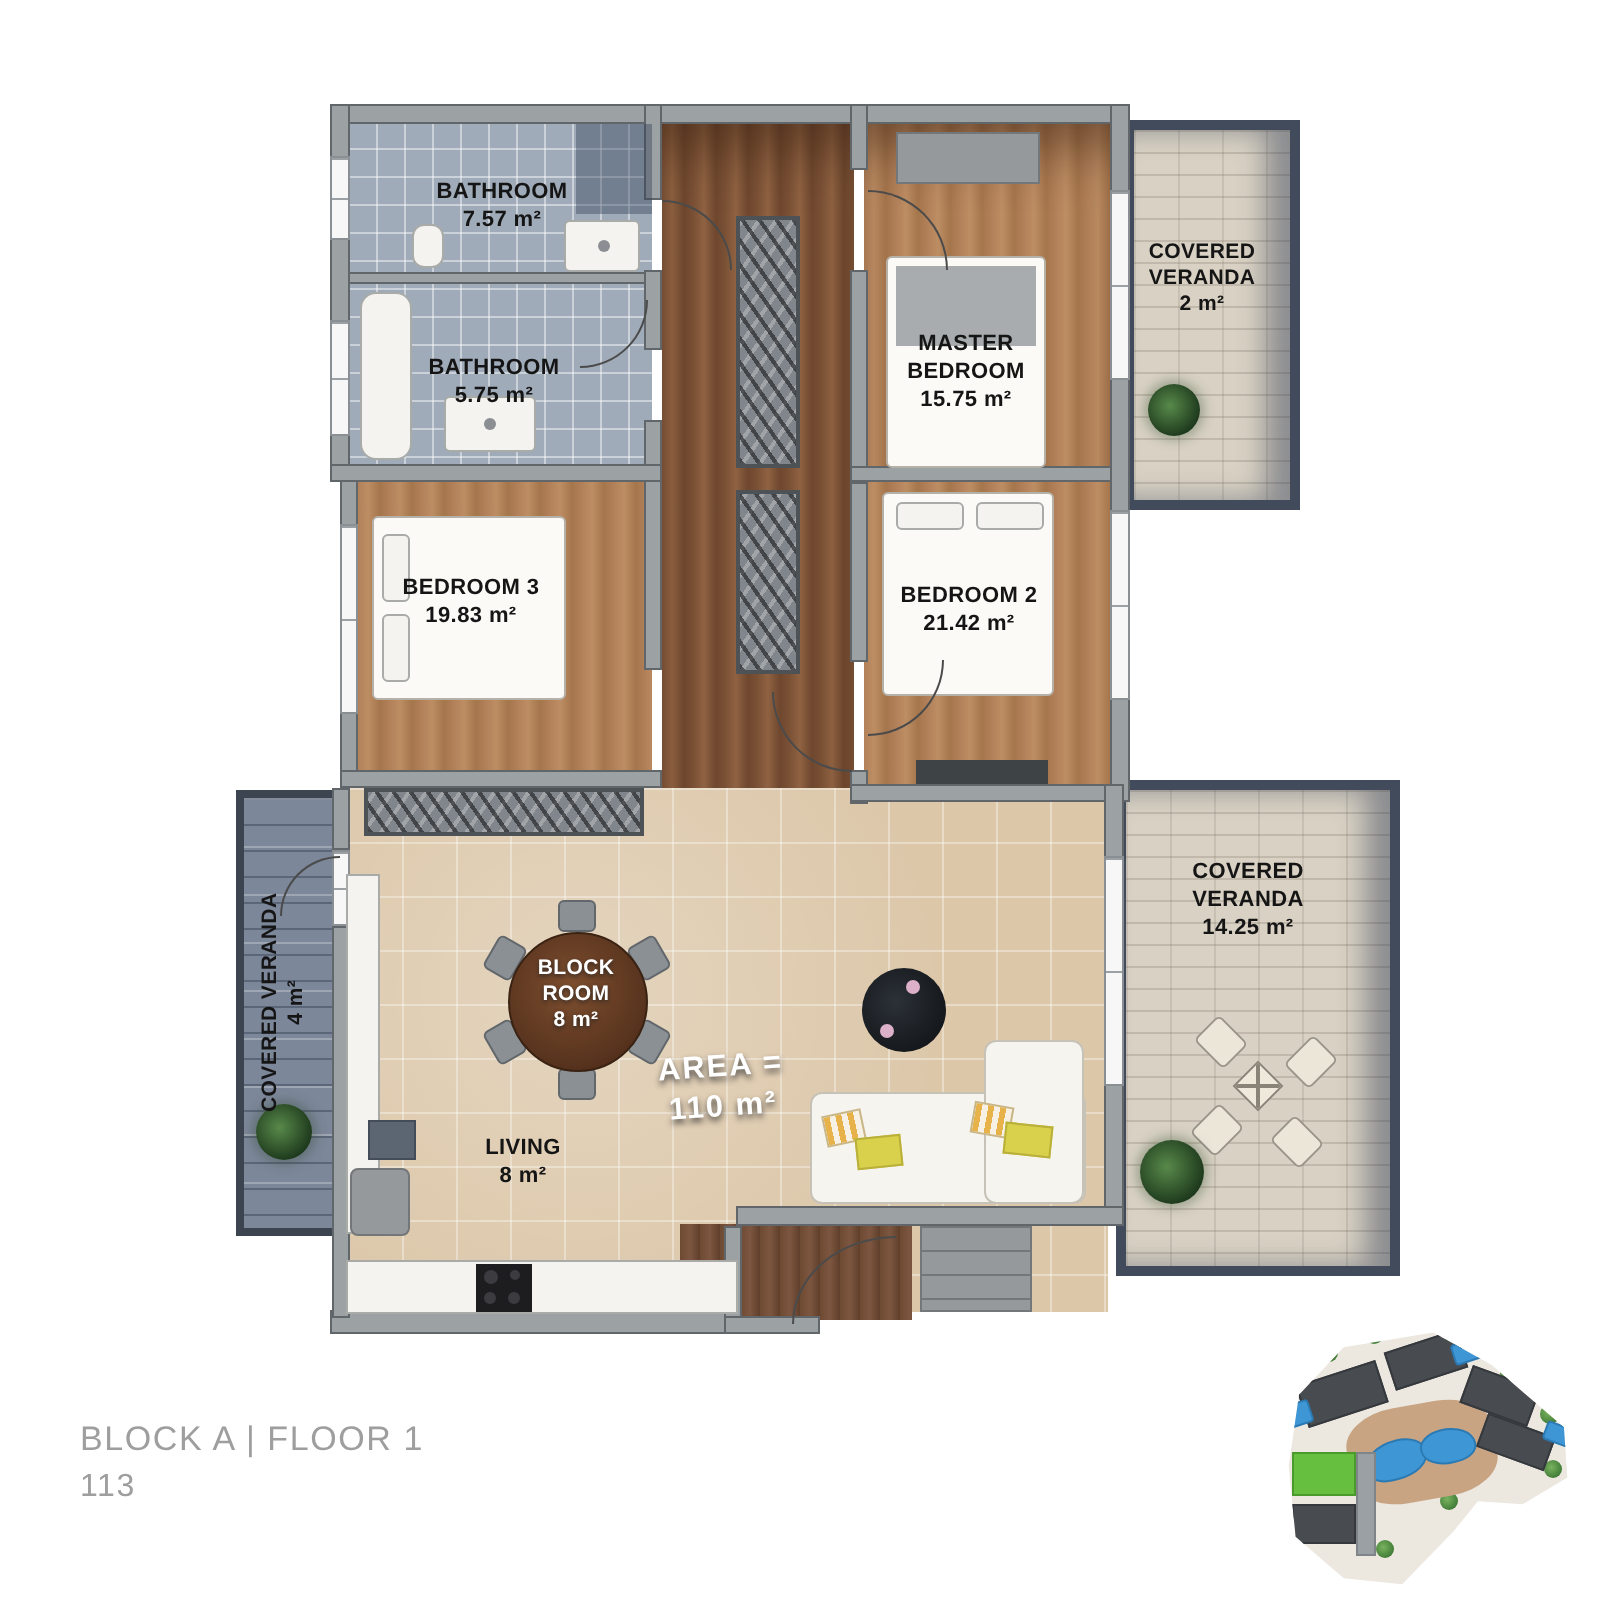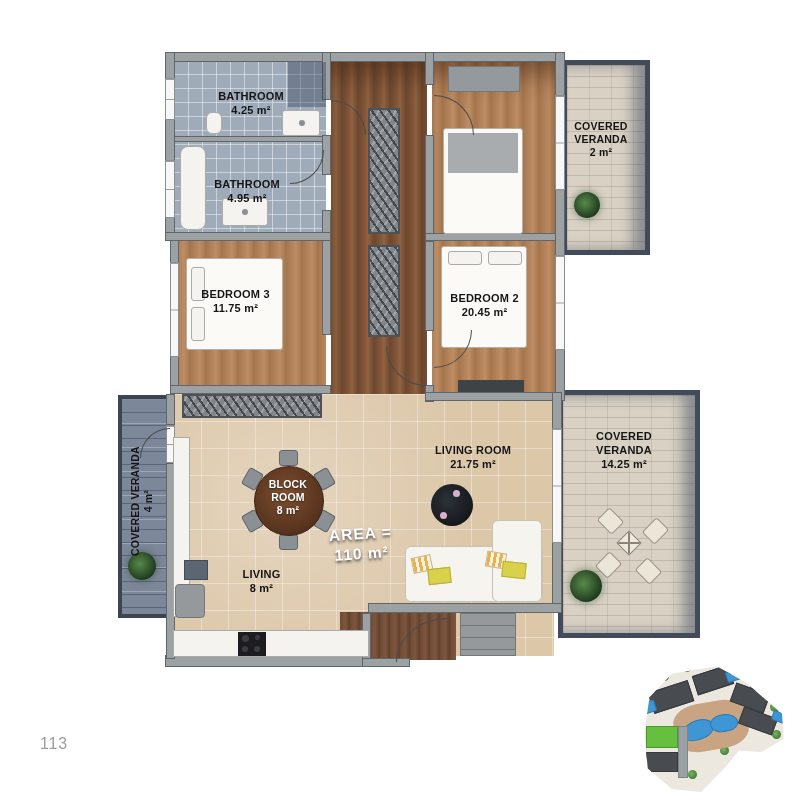--- a/index.html
+++ b/index.html
@@ -186,41 +186,41 @@
   <div class="abs arc" style="left:331px;top:100px;width:35px;height:35px;transform:rotate(90deg);"></div>
   <div class="abs arc" style="left:290px;top:150px;width:34px;height:34px;transform:rotate(180deg);"></div>
   <div class="abs arc" style="left:434px;top:95px;width:40px;height:40px;transform:rotate(90deg);"></div>
   <div class="abs arc" style="left:386px;top:346px;width:40px;height:40px;transform:rotate(270deg);"></div>
   <div class="abs arc" style="left:434px;top:330px;width:38px;height:38px;transform:rotate(180deg);"></div>
   <div class="abs arc" style="left:140px;top:428px;width:30px;height:30px;"></div>
   <div class="abs arc" style="left:396px;top:618px;width:52px;height:44px;"></div>
 
   <div class="abs rlabel" style="left:196px;top:90px;width:110px;">
     <span>BATHROOM</span>
-    <span class="ar">4.25 m²</span>
+    <span class="ar">7.57 m²</span>
   </div>
   <div class="abs rlabel" style="left:192px;top:178px;width:110px;">
     <span>BATHROOM</span>
-    <span class="ar">4.95 m²</span>
+    <span class="ar">5.75 m²</span>
+  </div>
+  <div class="abs rlabel" style="left:443px;top:166px;width:80px;">
+    <span>MASTER BEDROOM</span>
+    <span class="ar">15.75 m²</span>
   </div>
   <div class="abs rlabel" style="left:567px;top:120px;width:68px;font-size:10.5px;">
     <span>COVERED VERANDA</span>
     <span class="ar">2 m²</span>
   </div>
   <div class="abs rlabel" style="left:193px;top:288px;width:85px;">
     <span>BEDROOM 3</span>
-    <span class="ar">11.75 m²</span>
+    <span class="ar">19.83 m²</span>
   </div>
   <div class="abs rlabel" style="left:442px;top:292px;width:85px;">
     <span>BEDROOM 2</span>
-    <span class="ar">20.45 m²</span>
-  </div>
-  <div class="abs rlabel" style="left:414px;top:444px;width:118px;">
-    <span>LIVING ROOM</span>
-    <span class="ar">21.75 m²</span>
+    <span class="ar">21.42 m²</span>
   </div>
   <div class="abs rlabel wlabel" style="left:258px;top:478px;width:60px;font-size:10.5px;">
     <span>BLOCK ROOM</span>
     <span class="ar">8 m²</span>
   </div>
   <div class="abs rlabel" style="left:214px;top:568px;width:95px;">
     <span>LIVING</span>
     <span class="ar">8 m²</span>
   </div>
   <div class="abs rlabel" style="left:82px;top:488px;width:120px;transform:rotate(-90deg);font-size:10.5px;">
@@ -229,20 +229,21 @@
   </div>
   <div class="abs rlabel" style="left:578px;top:430px;width:92px;">
     <span>COVERED VERANDA</span>
     <span class="ar">14.25 m²</span>
   </div>
   <div class="abs area-label" style="left:306px;top:524px;width:110px;">
     <span style="display:block;">AREA =</span>
     <span style="display:block;">110 m²</span>
   </div>
 
+  <div class="abs caption" style="left:40px;top:710px;">BLOCK A | FLOOR 1</div>
   <div class="abs caption" style="left:40px;top:735px;font-size:16px;">113</div>
 
   <div class="abs sitemap" style="left:622px;top:650px;width:172px;height:148px;">
     <div class="abs tree" style="left:38px;top:22px;width:9px;height:9px;"></div>
     <div class="abs tree" style="left:60px;top:12px;width:10px;height:10px;"></div>
     <div class="abs tree" style="left:100px;top:16px;width:9px;height:9px;"></div>
     <div class="abs tree" style="left:128px;top:32px;width:9px;height:9px;"></div>
     <div class="abs tree" style="left:148px;top:52px;width:10px;height:10px;"></div>
     <div class="abs tree" style="left:150px;top:80px;width:9px;height:9px;"></div>
     <div class="abs tree" style="left:98px;top:96px;width:9px;height:9px;"></div>

